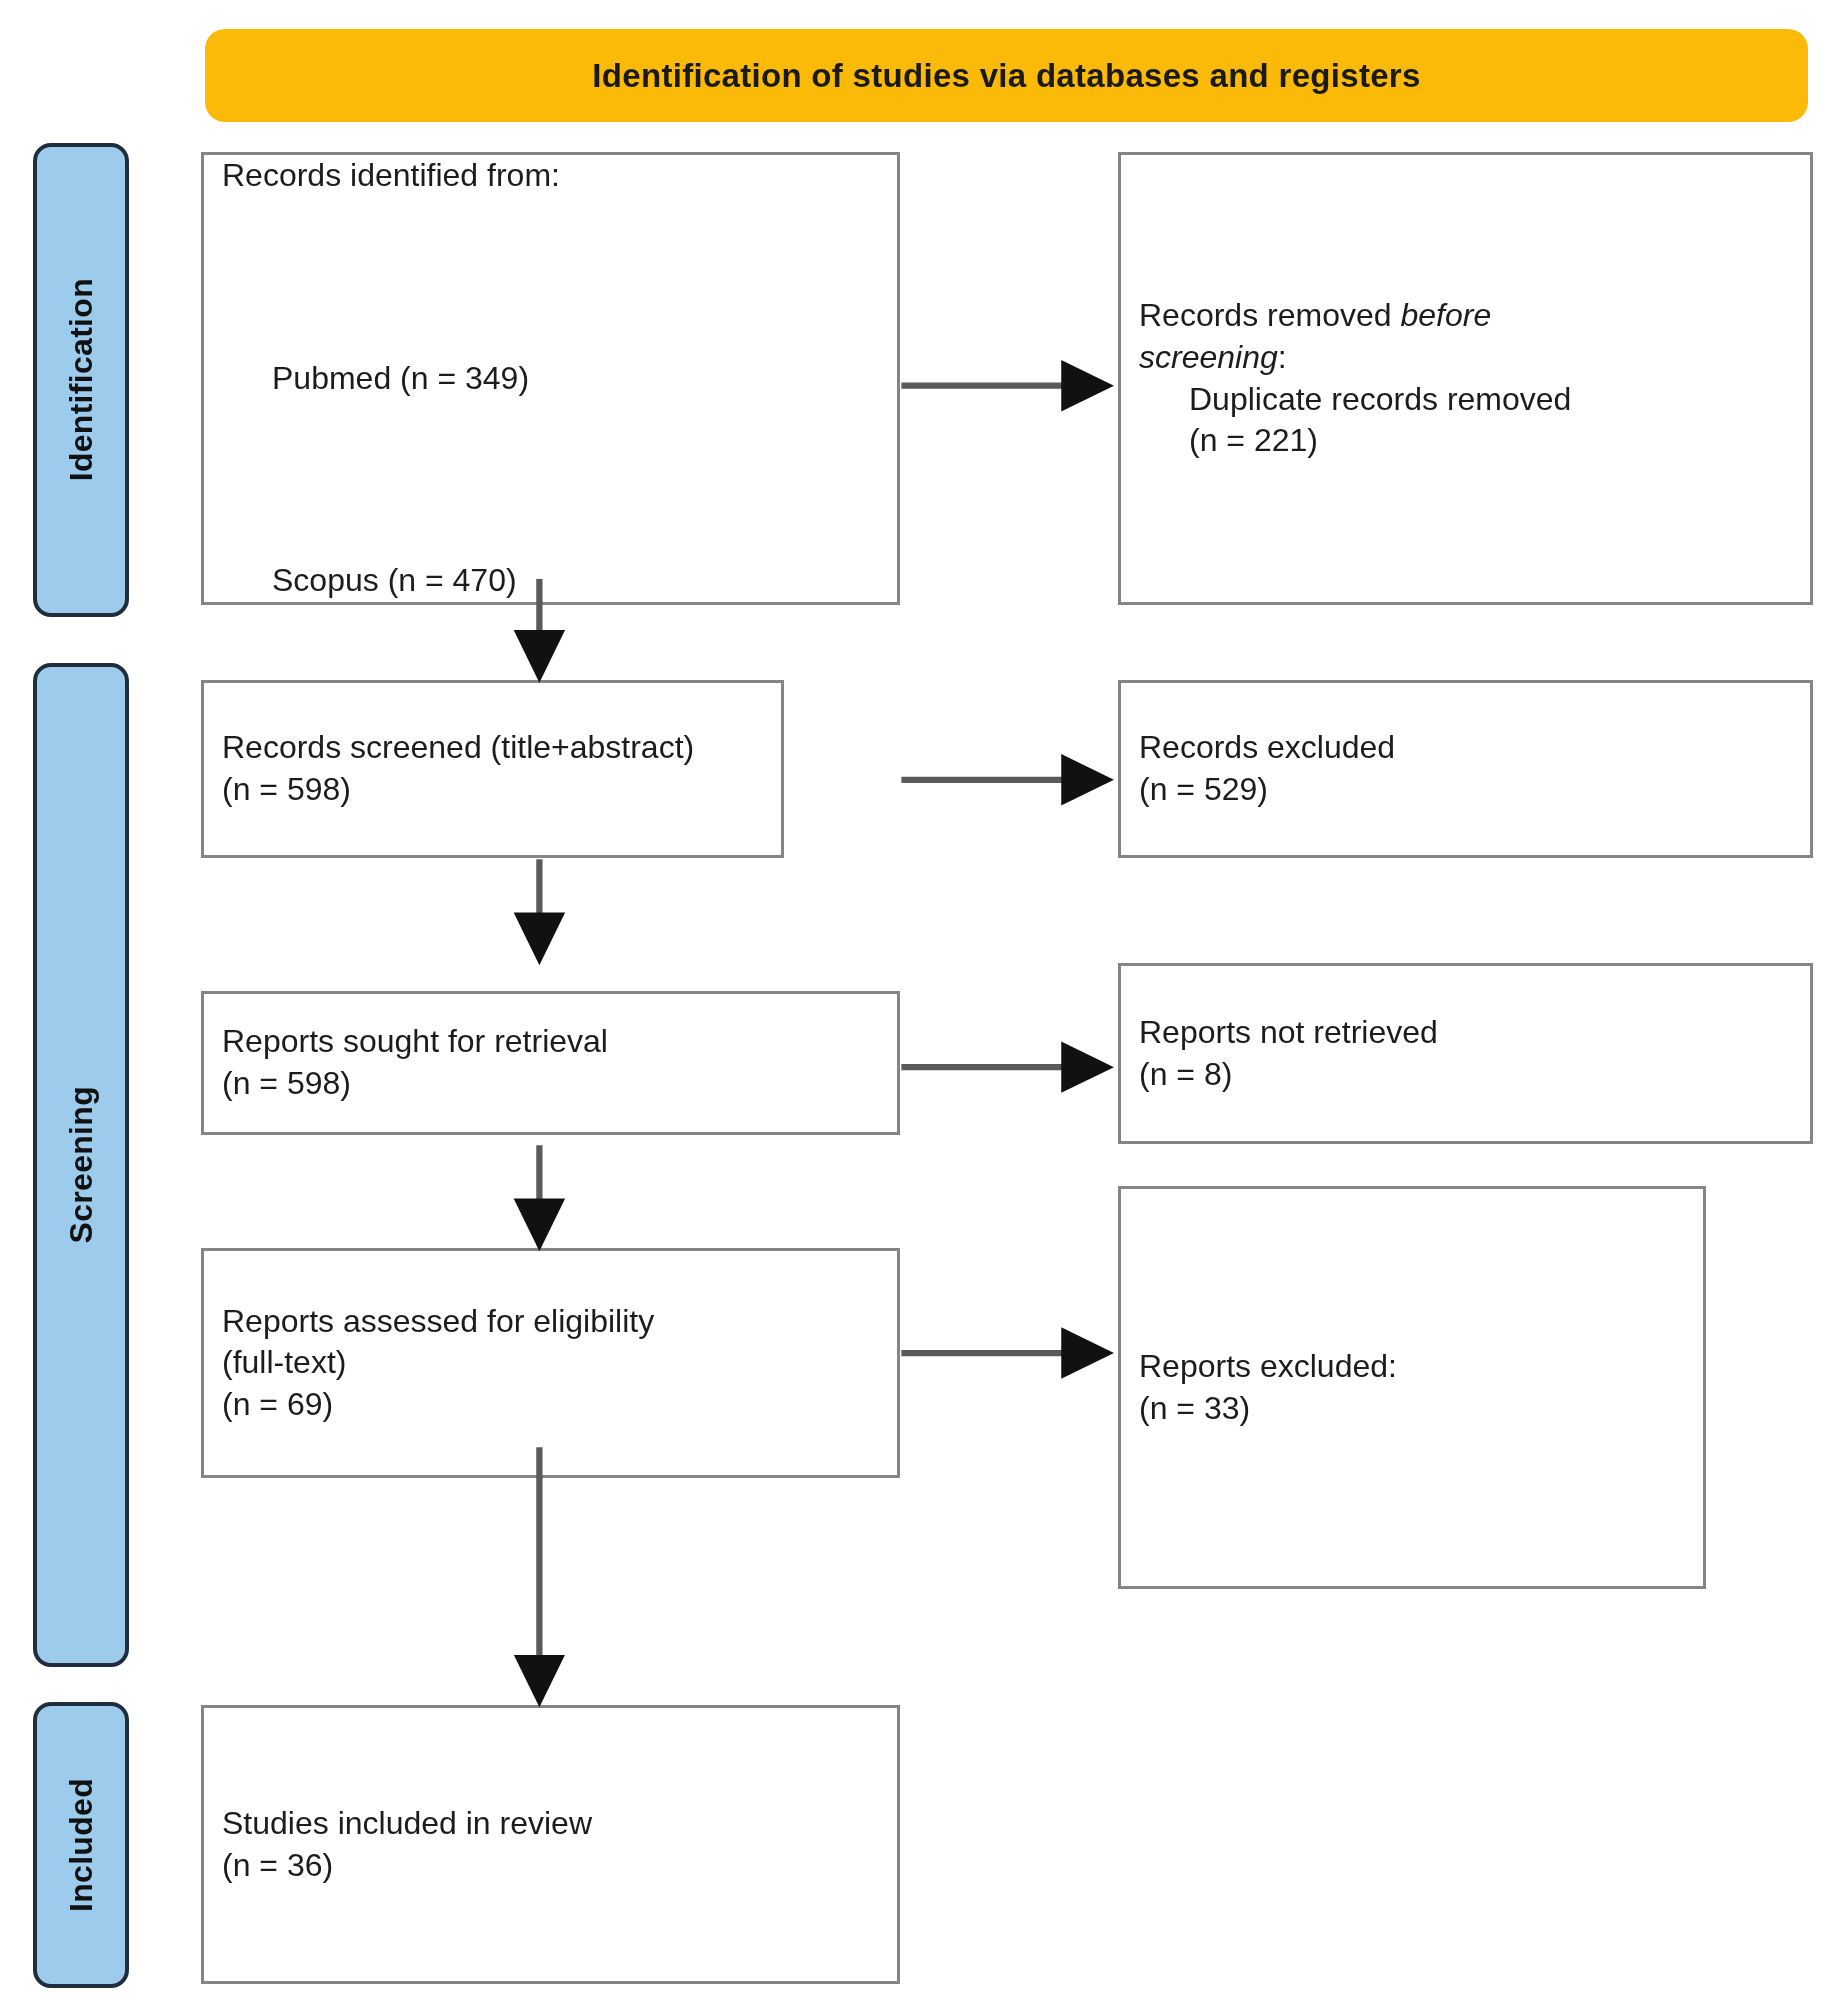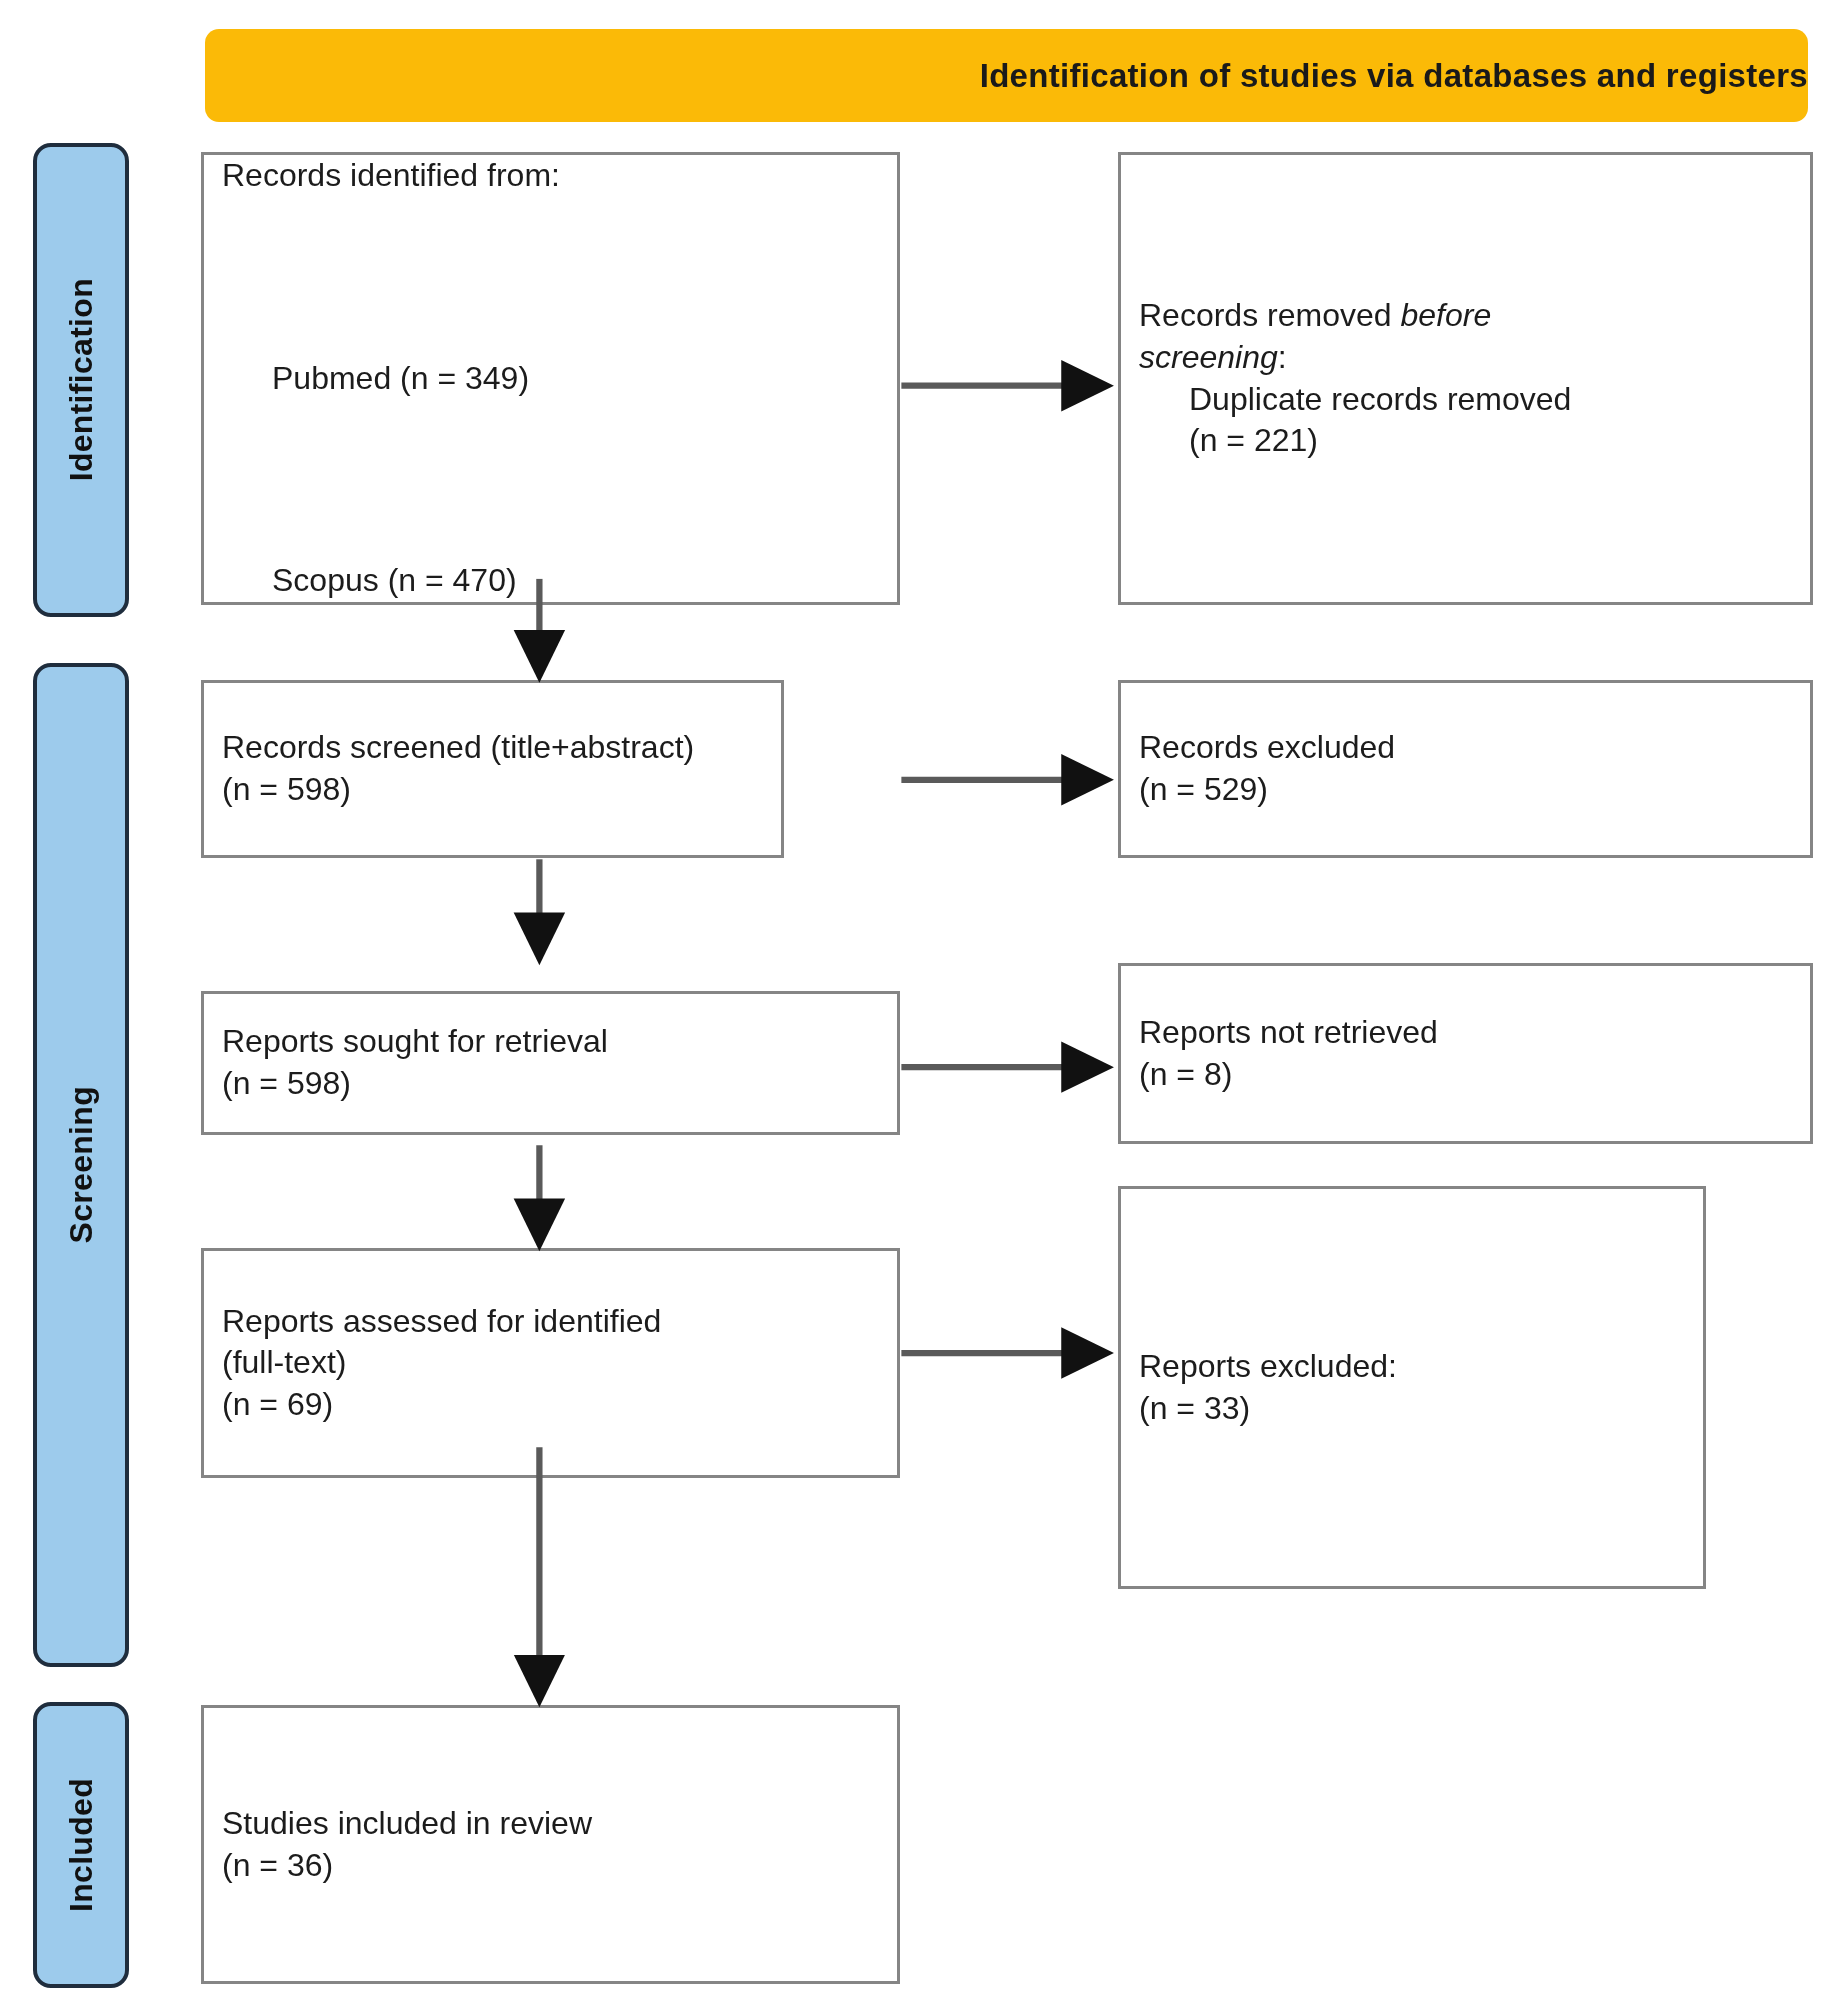--- a/index.html
+++ b/index.html
@@ -20,24 +20,24 @@
   }
 
   
   .banner {
     position: absolute;
     left: 205px;
     top: 29px;
     width: 1603px;
     height: 93px;
     background: #FBBA07;
-    border-radius: 14px;
+    border-radius: 20px;
     display: flex;
     align-items: center;
-    justify-content: flex-end;
+    justify-content: center;
   }
   .banner-text {
     font-size: 33px;
     font-weight: bold;
     color: #1a1a1a;
     letter-spacing: 0.3px;
     white-space: nowrap;
   }
 
   
@@ -139,21 +139,21 @@
     <div class="line">Records screened (title+abstract)</div>
     <div class="line">(n = 598)</div>
   </div>
 
   <div class="flow-box" id="box-sought">
     <div class="line">Reports sought for retrieval</div>
     <div class="line">(n = 598)</div>
   </div>
 
   <div class="flow-box" id="box-eligibility">
-    <div class="line">Reports assessed for identified</div>
+    <div class="line">Reports assessed for eligibility</div>
     <div class="line">(full-text)</div>
     <div class="line">(n = 69)</div>
   </div>
 
   <div class="flow-box" id="box-included">
     <div class="line">Studies included in review</div>
     <div class="line">(n = 36)</div>
   </div>
 
   <div class="flow-box" id="box-removed">

